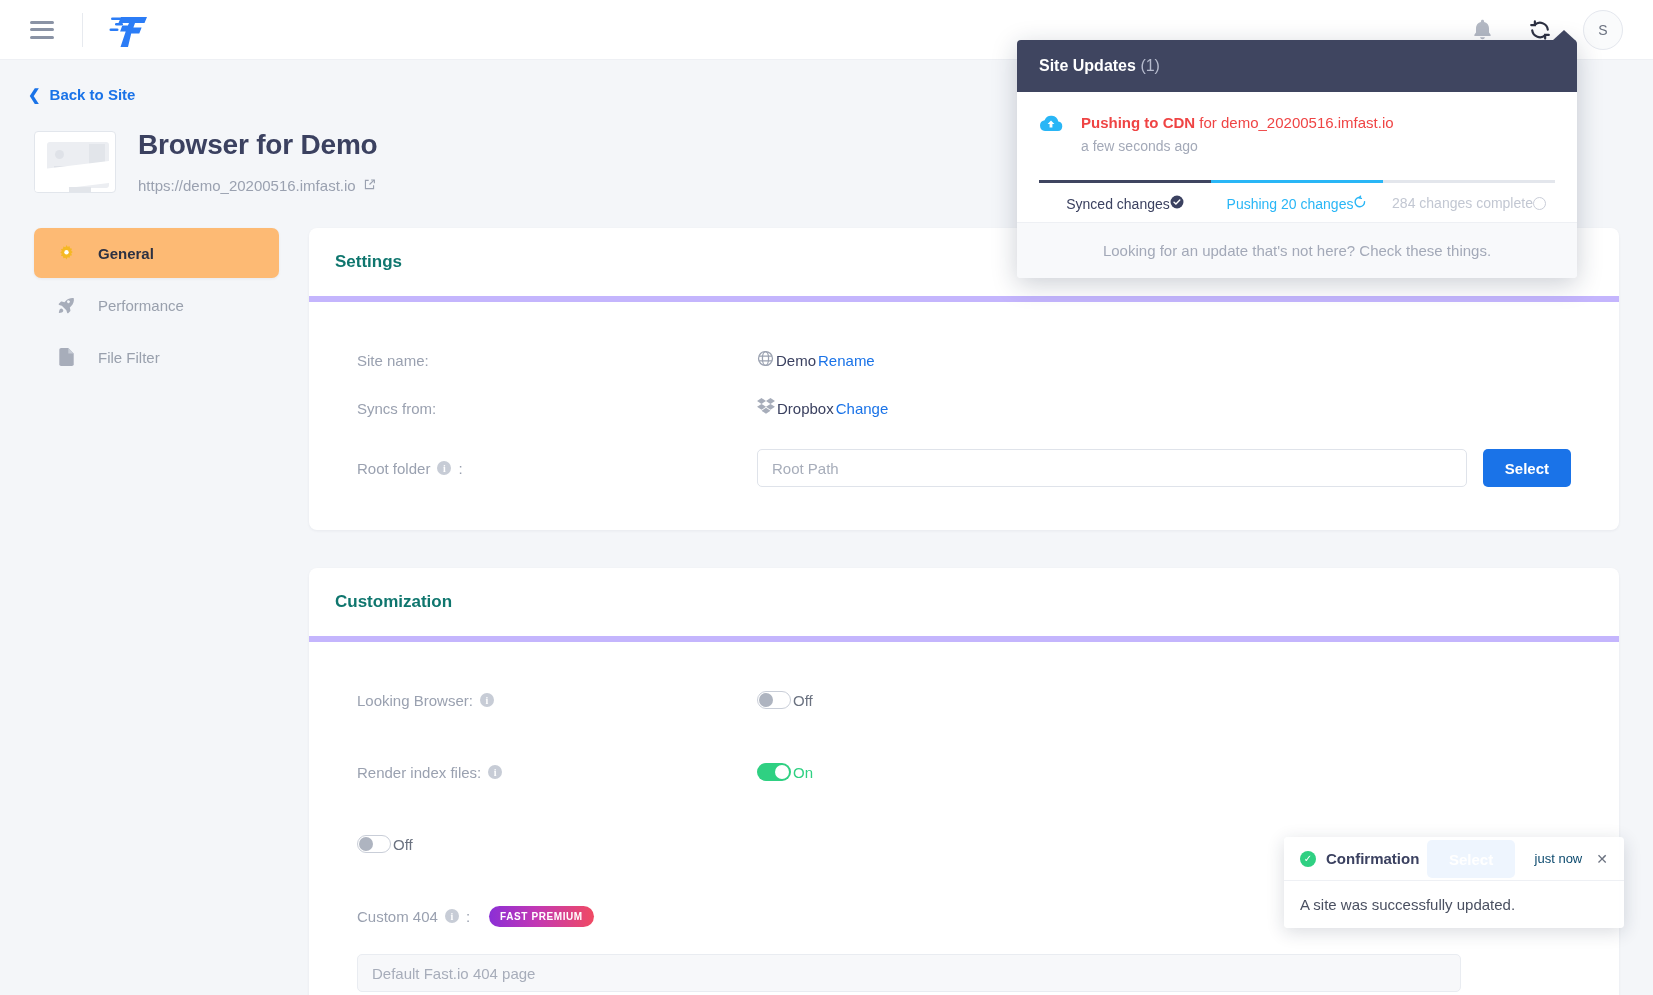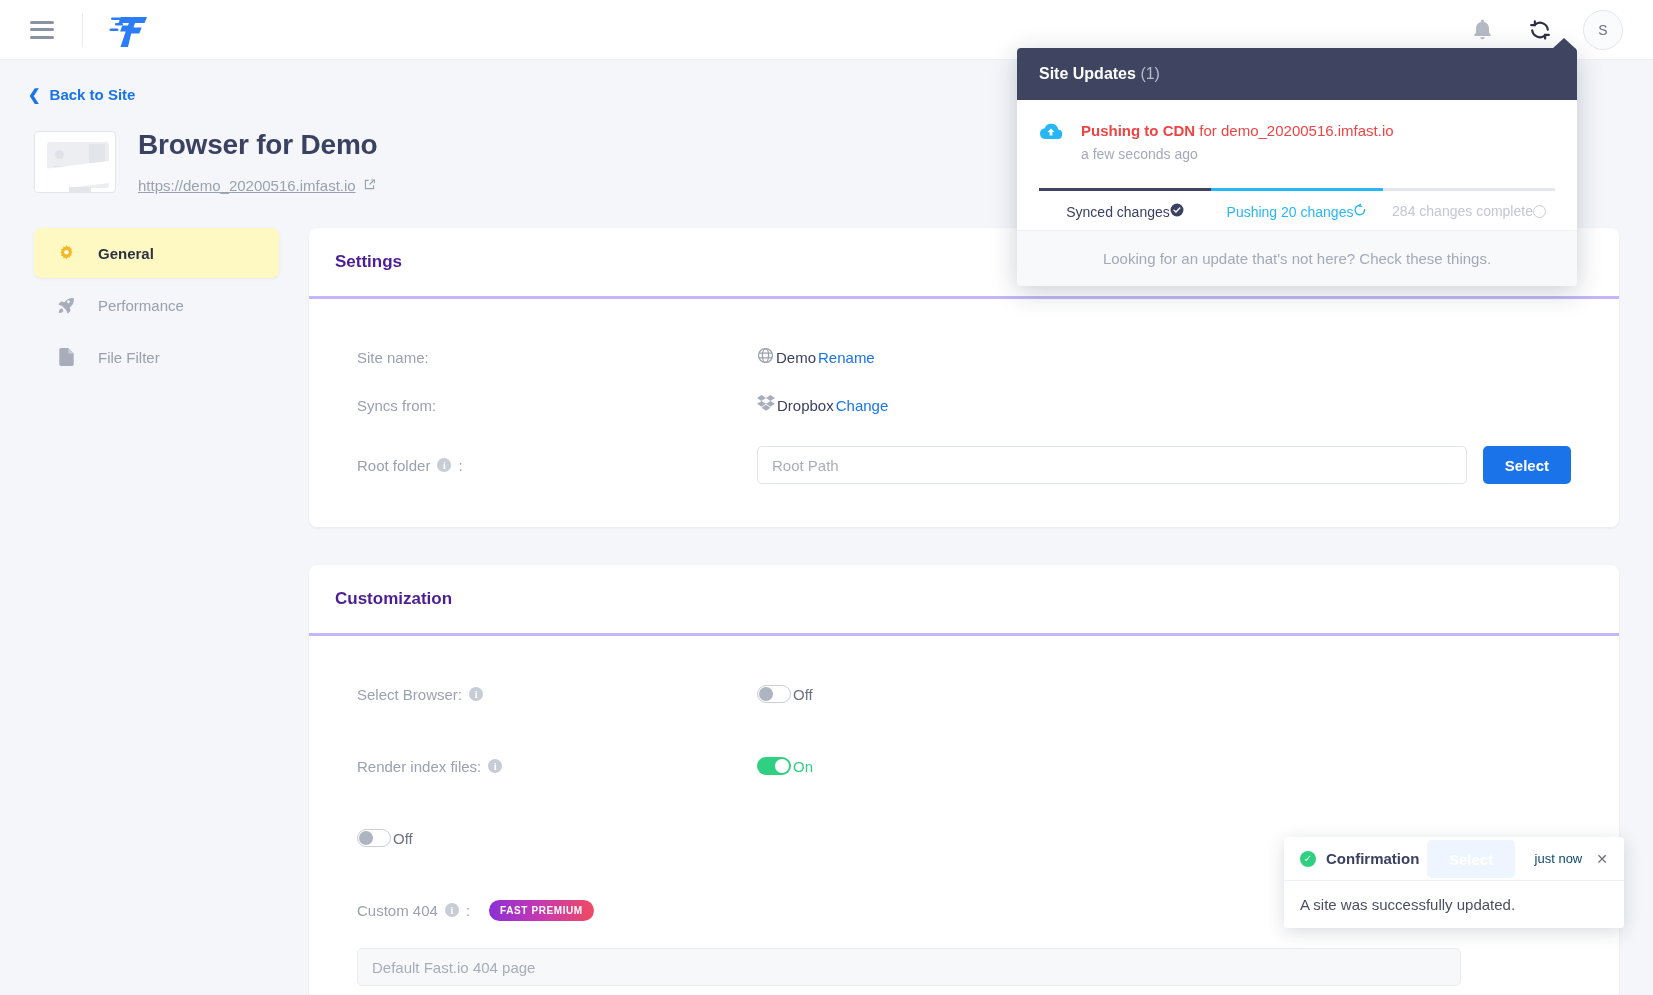--- a/index.html
+++ b/index.html
@@ -49,36 +49,36 @@
     background:#fff; position:relative; overflow:hidden;
   }
   .thumb .inner { position:absolute; left:12px; top:10px; right:6px; bottom:4px; background:#eceef2; border-radius:3px;}
   .thumb .dot { position:absolute; left:20px; top:18px; width:9px; height:9px; border-radius:50%; background:#dfe2e8;}
   .thumb .l1 { position:absolute; left:19px; top:34px; width:30px; height:2px; background:#dfe2e8;}
   .thumb .l2 { position:absolute; left:19px; top:40px; width:38px; height:2px; background:#dfe2e8;}
   .thumb .bars { position:absolute; right:10px; top:12px; width:16px; height:38px; background:#e2e5ea;}
   .thumb .wedge { position:absolute; left:0; bottom:0; width:100%; height:22px; background:#fff; transform:skewY(-7deg); transform-origin:left bottom;}
   .thumb .foot { position:absolute; right:24px; bottom:0px; width:22px; height:5px; background:#e2e5ea;}
   .title { font-size:28px; font-weight:bold; color:#3b4160; letter-spacing:-0.2px; }
-  .subtitle { font-size:15px; color:#9aa1b0; margin-top:16px; display:flex; align-items:center; gap:7px;text-decoration:underline;}
+  .subtitle { font-size:15px; color:#9aa1b0; margin-top:16px; display:flex; align-items:center; gap:7px;}
 
   
   .content { display:flex; padding:34px 34px 0 34px; gap:30px; align-items:flex-start;}
   .sidenav { width:245px; flex:none; }
   .navitem {
     display:flex; align-items:center; gap:22px;
     height:50px; padding:0 22px; border-radius:7px;
     font-size:15px; color:#99a0ad; cursor:pointer; margin-bottom:2px;
   }
-  .navitem.active { background:#fef9c3; color:#2d3142; font-weight:bold; box-shadow:0 1px 3px rgba(30,40,70,.06); }
+  .navitem.active { background:#fdba74; color:#2d3142; font-weight:bold; box-shadow:0 1px 3px rgba(30,40,70,.06); }
   .navicon { width:20px; display:flex; align-items:center; justify-content:center; }
 
   .panels { flex:1; min-width:0; }
   .card { background:#fff; border-radius:8px; box-shadow:0 1px 3px rgba(30,40,70,.06); margin-bottom:38px; }
-  .card-head { padding:24px 26px; font-size:17px; font-weight:bold; color:#4c1d95; border-bottom:3px solid #c4b5fd;}
+  .card-head { padding:24px 26px; font-size:17px; font-weight:bold; color:#0f766e; border-bottom:6px solid #c4b5fd;}
   .card-body { padding:34px 48px 38px 48px; }
 
   .row { display:flex; align-items:center; min-height:48px; }
   .row + .row { margin-top:0px; }
   .rlabel { width:400px; flex:none; font-size:15px; color:#9aa1b0; display:flex; align-items:center; gap:7px;}
   .rvalue { display:flex; align-items:center; gap:2px; font-size:15px; color:#3b4160; }
   .link { color:#1a73e8; cursor:pointer; }
   .info {
     width:14px; height:14px; border-radius:50%; background:#c7ccd6; color:#fff;
     font-size:10px; font-weight:bold; display:inline-flex; align-items:center; justify-content:center;
@@ -106,21 +106,21 @@
   .tstate.off { color:#6b7280; }
 
   .badge {
     font-size:10px; font-weight:bold; letter-spacing:.6px; color:#fff;
     padding:5px 11px; border-radius:11px;
     background:linear-gradient(90deg,#8b2fd6 0%,#c238b4 45%,#f04a63 100%);
   }
 
   
   .popover {
-    position:absolute; top:48px; left:1017px; width:560px;
+    position:absolute; top:40px; left:1017px; width:560px;
     border-radius:4px; box-shadow:0 6px 26px rgba(25,35,65,.22);
     z-index:40; overflow:visible;
   }
   .pop-arrow {
     position:absolute; top:-10px; left:535px; width:0; height:0;
     border-left:12px solid transparent; border-right:12px solid transparent;
     border-bottom:11px solid #3f4560;
   }
   .pop-head {
     background:#3f4560; color:#fff; padding:17px 22px; font-size:16px; font-weight:bold;
@@ -324,21 +324,21 @@
 
       </div>
     </div>
 
     <div class="card">
       <div class="card-head">Customization</div>
       <div class="card-body" style="padding-bottom:46px;">
 
         <div class="row">
           <div class="rlabel">
-            <span>Select Browser:</span>
+            <span>Looking Browser:</span>
             <span class="info">i</span>
           </div>
           <div class="rvalue">
             <div class="toggle off">
                 <span class="knob"></span>
               </div>
             <span class="tstate off">Off</span>
           </div>
         </div>
 

